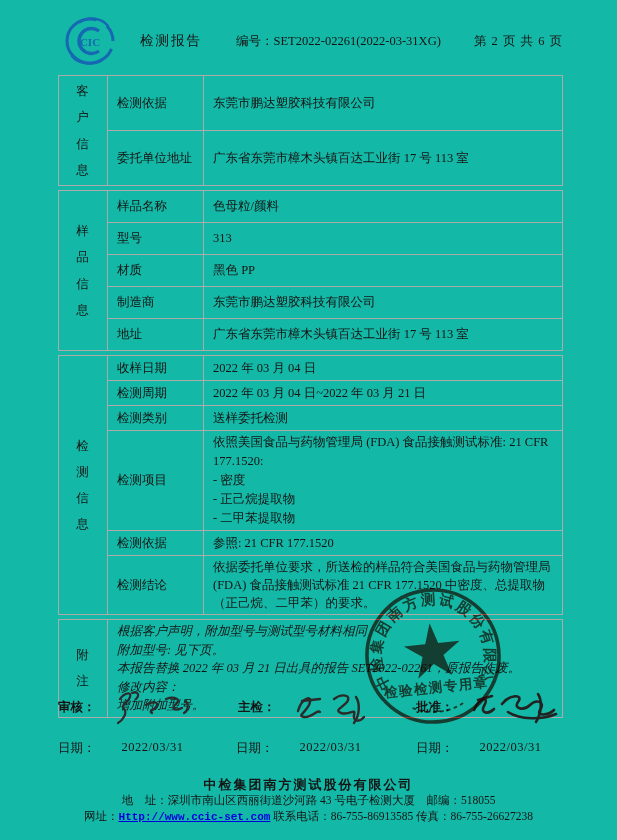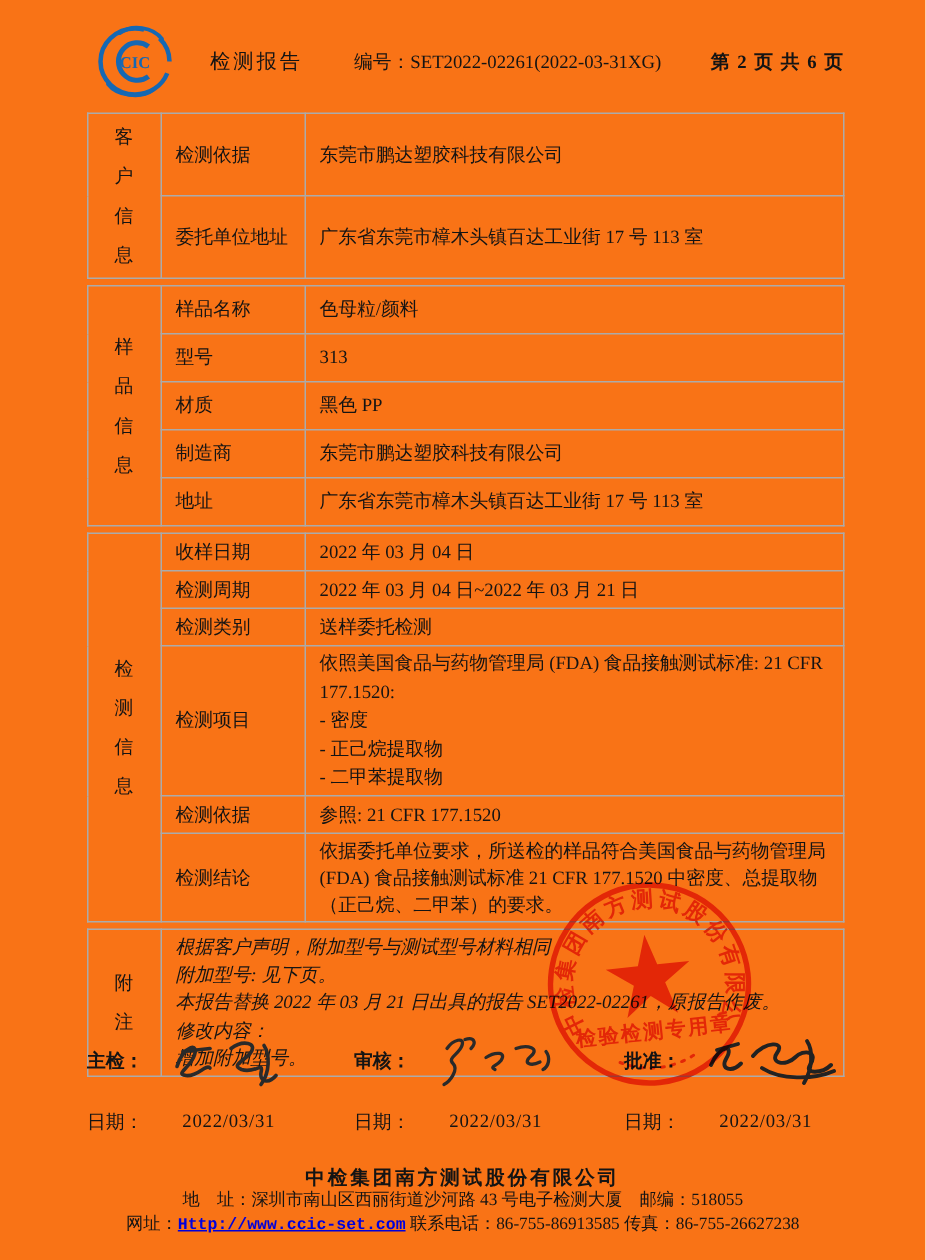--- a/index.html
+++ b/index.html
@@ -1,25 +1,25 @@
 <!DOCTYPE html>
 <html><head>
 <meta charset="utf-8">
 <style>
   html,body{margin:0;padding:0;background:#ffffff;}
   .page{
-    position:relative;width:617px;height:840px;background:#f97316;overflow:hidden;
+    position:relative;width:617px;height:840px;background:#14b8a6;overflow:hidden;
     font-family:"Liberation Serif","DejaVu Serif",serif;color:#141414;
   }
   
   .hdr{position:absolute;left:58px;top:14px;width:505px;height:54px;display:flex;align-items:center;}
   .logo{width:64px;height:54px;flex:0 0 auto;}
   .hdr-title{font-weight:normal;font-size:13.5px;margin-left:18px;letter-spacing:2px;}
   .hdr-no{font-weight:normal;font-size:12.5px;margin-left:34px;white-space:nowrap;}
-  .hdr-page{font-weight:bold;font-size:12.5px;margin-left:auto;white-space:nowrap;letter-spacing:1px;}
+  .hdr-page{font-weight:normal;font-size:12.5px;margin-left:auto;white-space:nowrap;letter-spacing:1px;}
   
   .tables{position:absolute;left:58px;top:75px;width:505px;display:flex;flex-direction:column;gap:4px;z-index:2;}
   table{border-collapse:collapse;width:100%;table-layout:fixed;background:transparent;}
   td{border:1px solid #ababab;font-size:12.5px;padding:2px 9px;vertical-align:middle;background:transparent;}
   td.group{text-align:center;word-break:break-all;line-height:2.1;padding:2px 11px;letter-spacing:1px;}
   .t-cust td.fld,.t-samp td.fld{height:27px;}
   .t-test td.sm{height:20px;}
   td.lbl{white-space:nowrap;}
   .lines div{line-height:19px;}
   .concl{line-height:18px;}
@@ -172,40 +172,40 @@
             <div>修改内容：</div>
             <div>增加附加型号。</div>
           </div>
         </td>
       </tr>
     </tbody>
       </table>
   </div>
 
   <div class="sigrow">
-    <div class="sigcol" style="width:178px">
-      <span class="roleline">主检：</span>
-      <svg class="sig-svg" width="86" height="40" viewBox="0 0 86 40">
-        <g fill="none" stroke="#2a2a2a" stroke-width="2.4" stroke-linecap="round">
-          <path d="M8 24 C12 10 24 7 19 18 C15 26 7 29 14 30 C22 31 27 22 30 25"></path>
-          <path d="M12 14 L30 12"></path>
-          <path d="M44 12 C52 6 62 8 57 15 C52 21 44 23 51 26 C60 29 66 20 64 28 C63 34 69 36 74 30"></path>
-          <path d="M66 10 C70 16 70 28 64 36"></path>
-        </g>
-      </svg>
-    </div>
     <div class="sigcol" style="width:180px">
       <span class="roleline">审核：</span>
       <svg class="sig-svg" width="86" height="40" viewBox="0 0 86 40">
         <g fill="none" stroke="#2a2a2a" stroke-width="2.2" stroke-linecap="round">
           <path d="M10 12 C14 6 22 4 20 10 C18 16 10 18 14 22 C18 26 12 34 8 36"></path>
           <path d="M22 6 C28 4 30 8 26 12"></path>
           <path d="M36 18 C42 14 50 14 46 20 C43 24 38 24 42 26"></path>
           <path d="M56 12 C64 9 72 12 66 17 C60 22 66 24 72 21"></path>
           <path d="M76 14 C79 18 78 24 74 26"></path>
+        </g>
+      </svg>
+    </div>
+    <div class="sigcol" style="width:178px">
+      <span class="roleline">主检：</span>
+      <svg class="sig-svg" width="86" height="40" viewBox="0 0 86 40">
+        <g fill="none" stroke="#2a2a2a" stroke-width="2.4" stroke-linecap="round">
+          <path d="M8 24 C12 10 24 7 19 18 C15 26 7 29 14 30 C22 31 27 22 30 25"></path>
+          <path d="M12 14 L30 12"></path>
+          <path d="M44 12 C52 6 62 8 57 15 C52 21 44 23 51 26 C60 29 66 20 64 28 C63 34 69 36 74 30"></path>
+          <path d="M66 10 C70 16 70 28 64 36"></path>
         </g>
       </svg>
     </div>
     <div class="sigcol" style="width:147px">
       <span class="roleline">批准：</span>
       <svg class="sig-svg" width="92" height="42" viewBox="0 0 92 42">
         <g fill="none" stroke="#222" stroke-width="2.6" stroke-linecap="round">
           <path d="M6 24 C12 10 22 10 16 20 C12 27 20 29 26 23"></path>
           <path d="M10 14 L24 10"></path>
           <path d="M34 18 C42 8 56 8 50 16 C45 23 56 25 62 19 C68 13 78 15 72 24 C68 30 80 30 86 24"></path>

